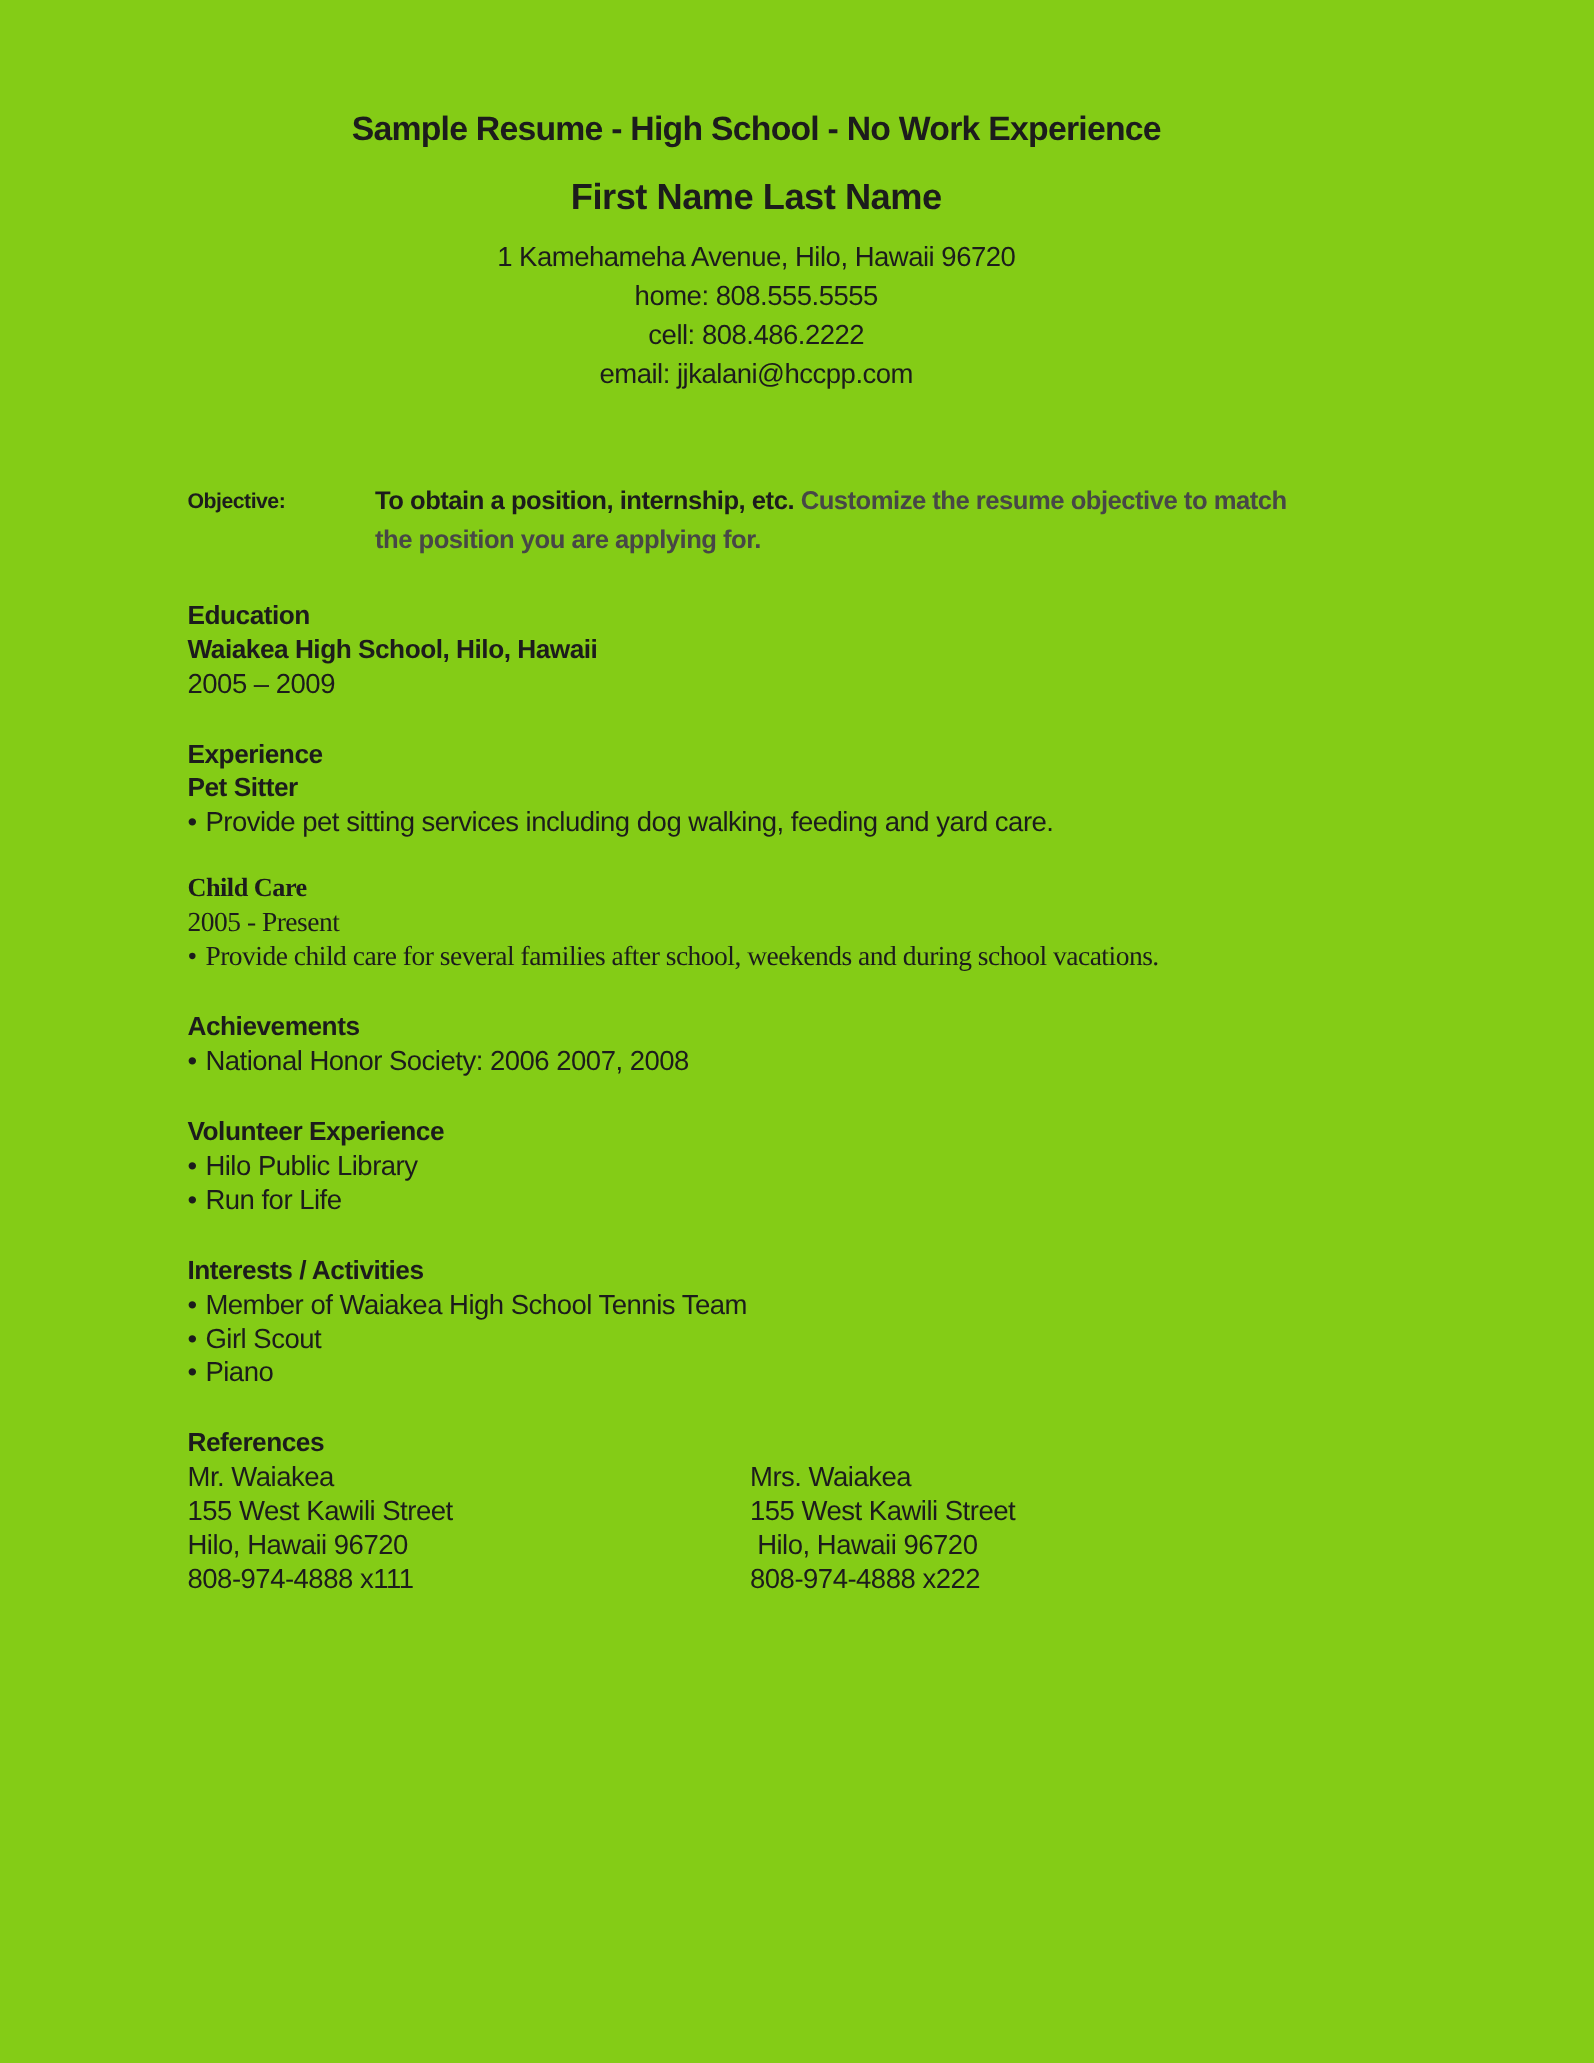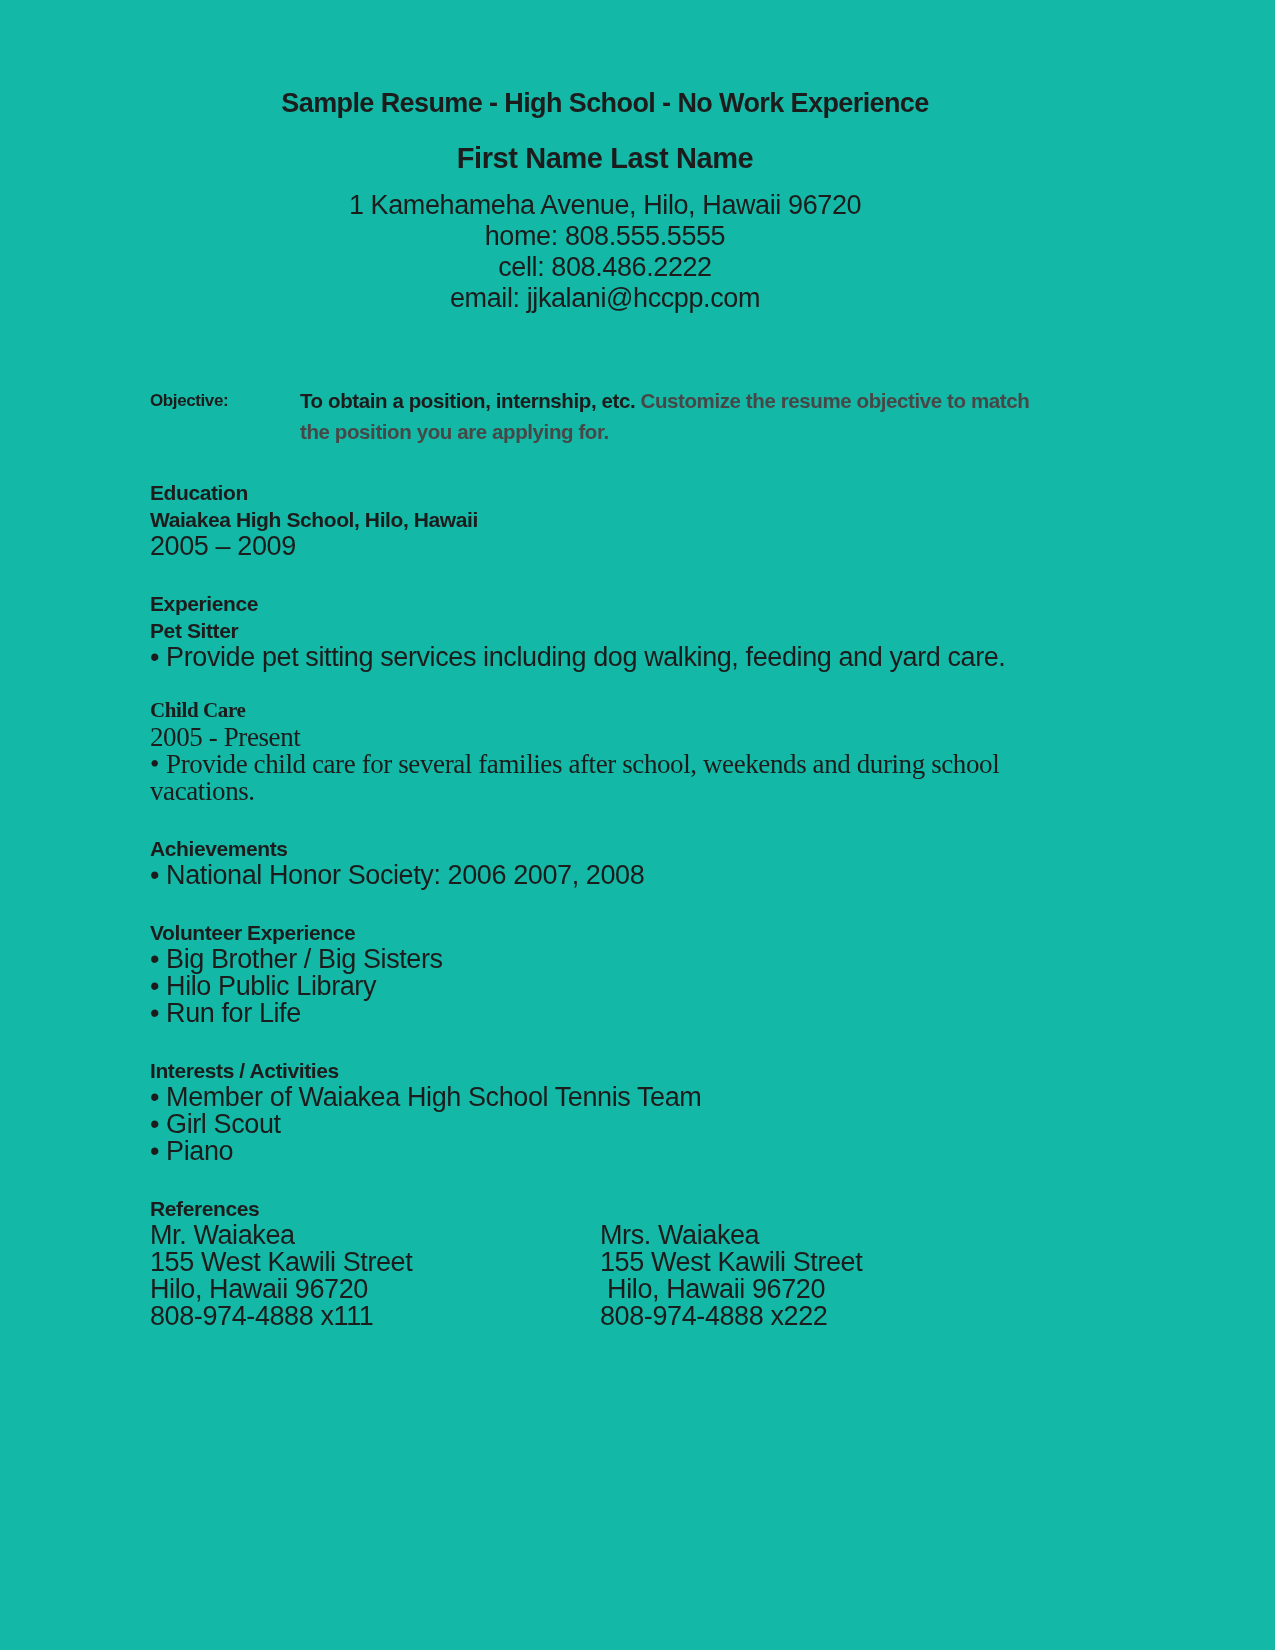--- a/index.html
+++ b/index.html
@@ -8,21 +8,21 @@
     width: 1275px;
     height: 1650px;
     font-family: "Liberation Sans", sans-serif;
     color: #1c1c1c;
     letter-spacing: -0.4px;
     overflow: hidden;
   }
   .page {
     width: 1275px;
     height: 1650px;
-    background: #14b8a6;
+    background: #84cc16;
     padding: 88px 215px 40px 150px;
   }
   .doc-title {
     text-align: center;
     font-weight: bold;
     font-size: 27px;
     line-height: 30px;
     letter-spacing: -0.6px;
   }
   .doc-name {
@@ -53,21 +53,21 @@
   .objective-text { flex: 1; font-weight: bold; }
   .objective-text .gray { color: #474747; }
   .section { margin-top: 30px; }
   .section-first { margin-top: 32px; }
   .section-heading {
     font-weight: bold;
     font-size: 21px;
     line-height: 27px;
   }
   .line {
-    font-size: 27px;
+    font-size: 22px;
     line-height: 27px;
     white-space: pre-wrap;
   }
   .line.bold { font-weight: bold; font-size: 21px; }
   .bullet-line { display: block; }
   .bullet-marker { margin-right: 7px; }
   .job + .job { margin-top: 26px; font-family: Liberation Serif, serif; }
   .ref-columns { display: flex; }
   .ref-col-left { width: 450px; flex: 0 0 450px; }
   .ref-col-right { flex: 1; }
@@ -115,21 +115,20 @@
     </div>
   </div>
 
   <div class="section">
     <div class="section-heading">Achievements</div>
     <div class="line bullet-line"><span class="bullet-marker">•</span><span>National Honor Society: 2006 2007, 2008</span></div>
   </div>
 
   <div class="section">
     <div class="section-heading">Volunteer Experience</div>
-    <div class="line bullet-line"><span class="bullet-marker">•</span><span>Big Brother / Big Sisters</span></div>
     <div class="line bullet-line"><span class="bullet-marker">•</span><span>Hilo Public Library</span></div>
     <div class="line bullet-line"><span class="bullet-marker">•</span><span>Run for Life</span></div>
   </div>
 
   <div class="section">
     <div class="section-heading">Interests / Activities</div>
     <div class="line bullet-line"><span class="bullet-marker">•</span><span>Member of Waiakea High School Tennis Team</span></div>
     <div class="line bullet-line"><span class="bullet-marker">•</span><span>Girl Scout</span></div>
     <div class="line bullet-line"><span class="bullet-marker">•</span><span>Piano</span></div>
   </div>

